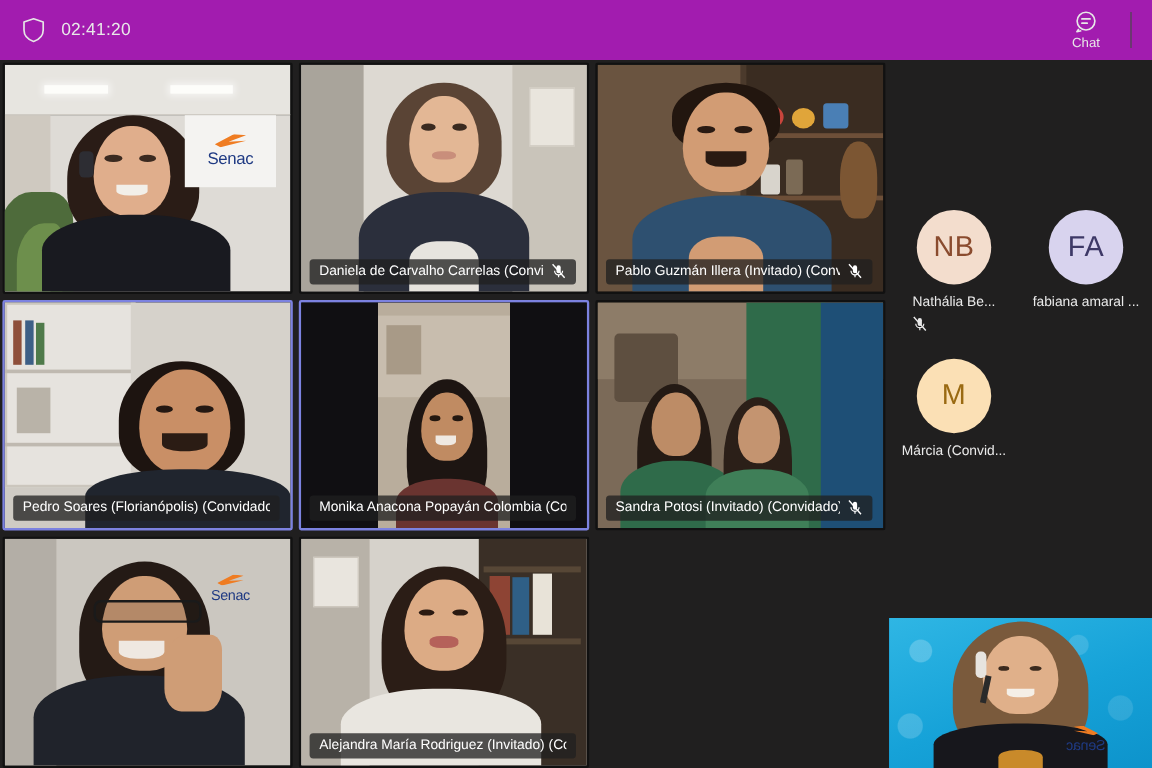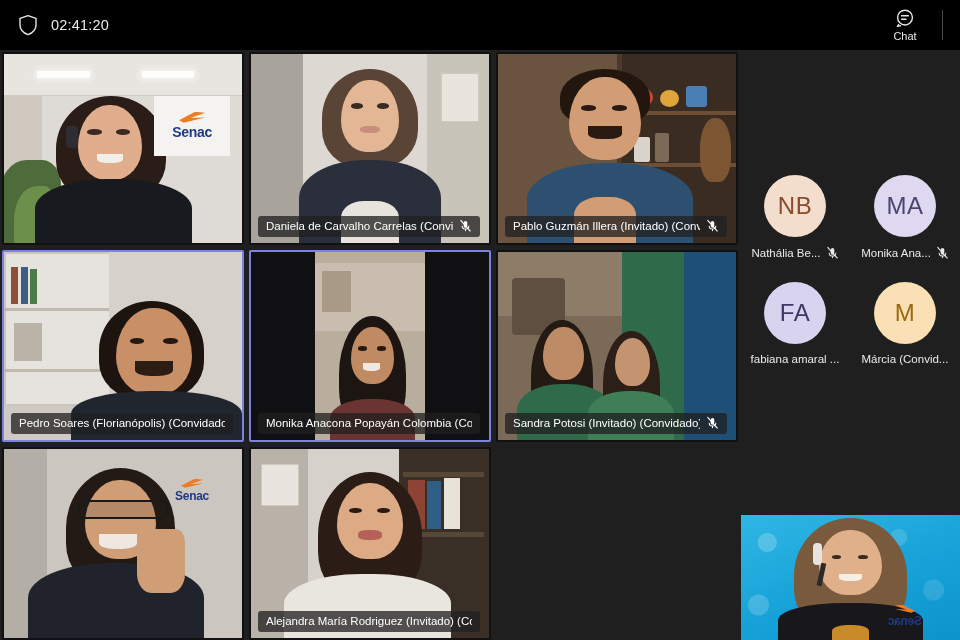--- a/index.html
+++ b/index.html
@@ -7,21 +7,21 @@
     width: 960px; height: 640px;
     background: #1f1f1f;
     font-family: "Liberation Sans", sans-serif;
     overflow: hidden;
   }
   .app { position: relative; width: 960px; height: 640px; background: #201f1f; }
 
   
   .topbar {
     position: absolute; left: 0; top: 0; width: 960px; height: 50px;
-    background: #000000; display: flex; align-items: center;
+    background: #a21caf; display: flex; align-items: center;
   }
   .topbar-left { display: flex; align-items: center; gap: 13px; padding-left: 18px; }
   .shield-ic { width: 20px; height: 22px; display: block; }
   .timer { color: #e9e9e9; font-size: 14.5px; letter-spacing: .2px; }
   .topbar-right {
     margin-left: auto; display: flex; align-items: flex-start; height: 50px;
     padding-right: 17px;
   }
   .tbtn {
     position: relative; width: 56px; height: 50px;
@@ -74,21 +74,21 @@
   .avatars {
     position: absolute; left: 0; top: 125px; width: 220px;
     display: grid; grid-template-columns: 1fr 1fr; row-gap: 22px;
   }
   .acell { display: flex; flex-direction: column; align-items: center; gap: 9px; }
   .circle {
     width: 62px; height: 62px; border-radius: 50%;
     display: flex; align-items: center; justify-content: center;
     font-size: 24px; letter-spacing: .5px;
   }
-  .acap { display: flex; align-items: center; gap: 5px; }
+  .acap { display: flex; gap: 5px; flex-direction: column; }
   .acap .nm { color: #eaeaea; font-size: 11.5px; white-space: nowrap; }
 
   .selfview {
     position: absolute; left: 1px; top: 465px; width: 219px; height: 125px;
     overflow: hidden; background: #1b7fb8;
   }
 
   
   .room { position: absolute; inset: 0; }
   .ceil { position:absolute; left:0; top:0; right:0; height:22%;
@@ -105,21 +105,21 @@
   }
   .body { position:absolute; border-radius:46% 46% 0 0; }
   .hair { position:absolute; border-radius:50% 50% 38% 38%; }
   .shelf { position:absolute; background:#6d4f38; }
   .plantpot { position:absolute; border-radius: 0 0 8px 8px; }
 
   .logo-senac {
     position:absolute; background:#f4f3f1; display:flex; flex-direction:column;
     align-items:center; justify-content:center; gap:1px;
   }
-  .senac-word { color:#1f3a83; font-weight:bold; letter-spacing:-.3px; }
+  .senac-word { color:#1f3a83; font-weight:normal; letter-spacing:-.3px; }
   .swoosh {
     width:26px; height:11px; background:#ef7c22;
     clip-path: polygon(0% 78%, 62% 0%, 100% 10%, 44% 58%, 100% 52%, 18% 100%);
   }
   .hexbg { position:absolute; inset:0; background:#17a8dd; }
 </style>
 </head>
 <body>
 
 <div class="app">
@@ -369,32 +369,20 @@
           <span class="nm">Nathália Be...</span>
           <svg class="mute-ic" viewBox="0 0 14 15">
             <path d="M7 2.2a1.9 1.9 0 0 1 1.9 1.9v3.4A1.9 1.9 0 0 1 7 9.4a1.9 1.9 0 0 1-1.9-1.9V4.1A1.9 1.9 0 0 1 7 2.2Z" fill="#e8e8e8"></path>
             <path d="M3.4 7.2a3.6 3.6 0 0 0 7.2 0" fill="none" stroke="#e8e8e8" stroke-width="1.1"></path>
             <path d="M7 11v2" stroke="#e8e8e8" stroke-width="1.1"></path>
             <path d="M1.6 1.2 12.4 13.4" stroke="#e8e8e8" stroke-width="1.25"></path>
           </svg>
         </div>
       </div>
 
-      <div class="acell">
-        <div class="circle" style="background:#ded9f0;color:#4b4570">MA</div>
-        <div class="acap">
-          <span class="nm">Monika Ana...</span>
-          <svg class="mute-ic" viewBox="0 0 14 15">
-            <path d="M7 2.2a1.9 1.9 0 0 1 1.9 1.9v3.4A1.9 1.9 0 0 1 7 9.4a1.9 1.9 0 0 1-1.9-1.9V4.1A1.9 1.9 0 0 1 7 2.2Z" fill="#e8e8e8"></path>
-            <path d="M3.4 7.2a3.6 3.6 0 0 0 7.2 0" fill="none" stroke="#e8e8e8" stroke-width="1.1"></path>
-            <path d="M7 11v2" stroke="#e8e8e8" stroke-width="1.1"></path>
-            <path d="M1.6 1.2 12.4 13.4" stroke="#e8e8e8" stroke-width="1.25"></path>
-          </svg>
-        </div>
-      </div>
 
       <div class="acell">
         <div class="circle" style="background:#d8d3ee;color:#3d3866">FA</div>
         <div class="acap">
           <span class="nm">fabiana amaral ...</span>
         </div>
       </div>
 
       <div class="acell">
         <div class="circle" style="background:#fbe0b5;color:#9a6a12">M</div>

